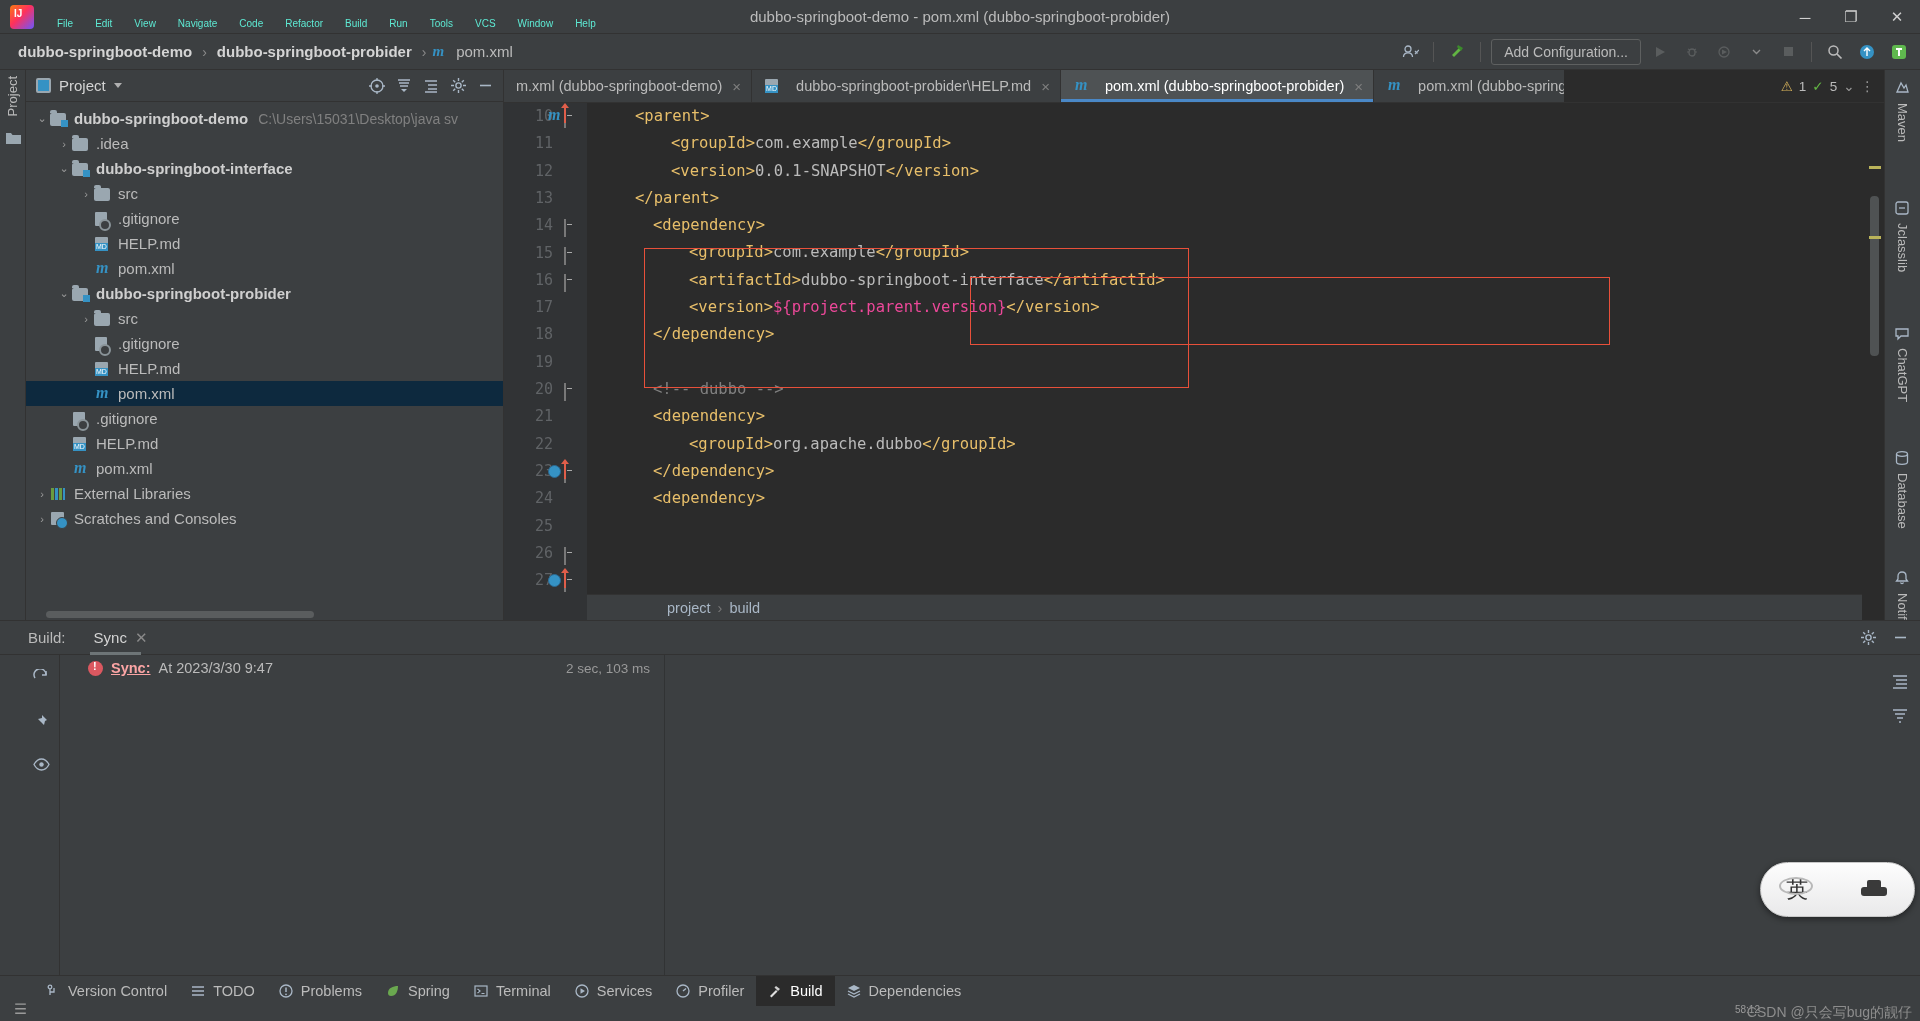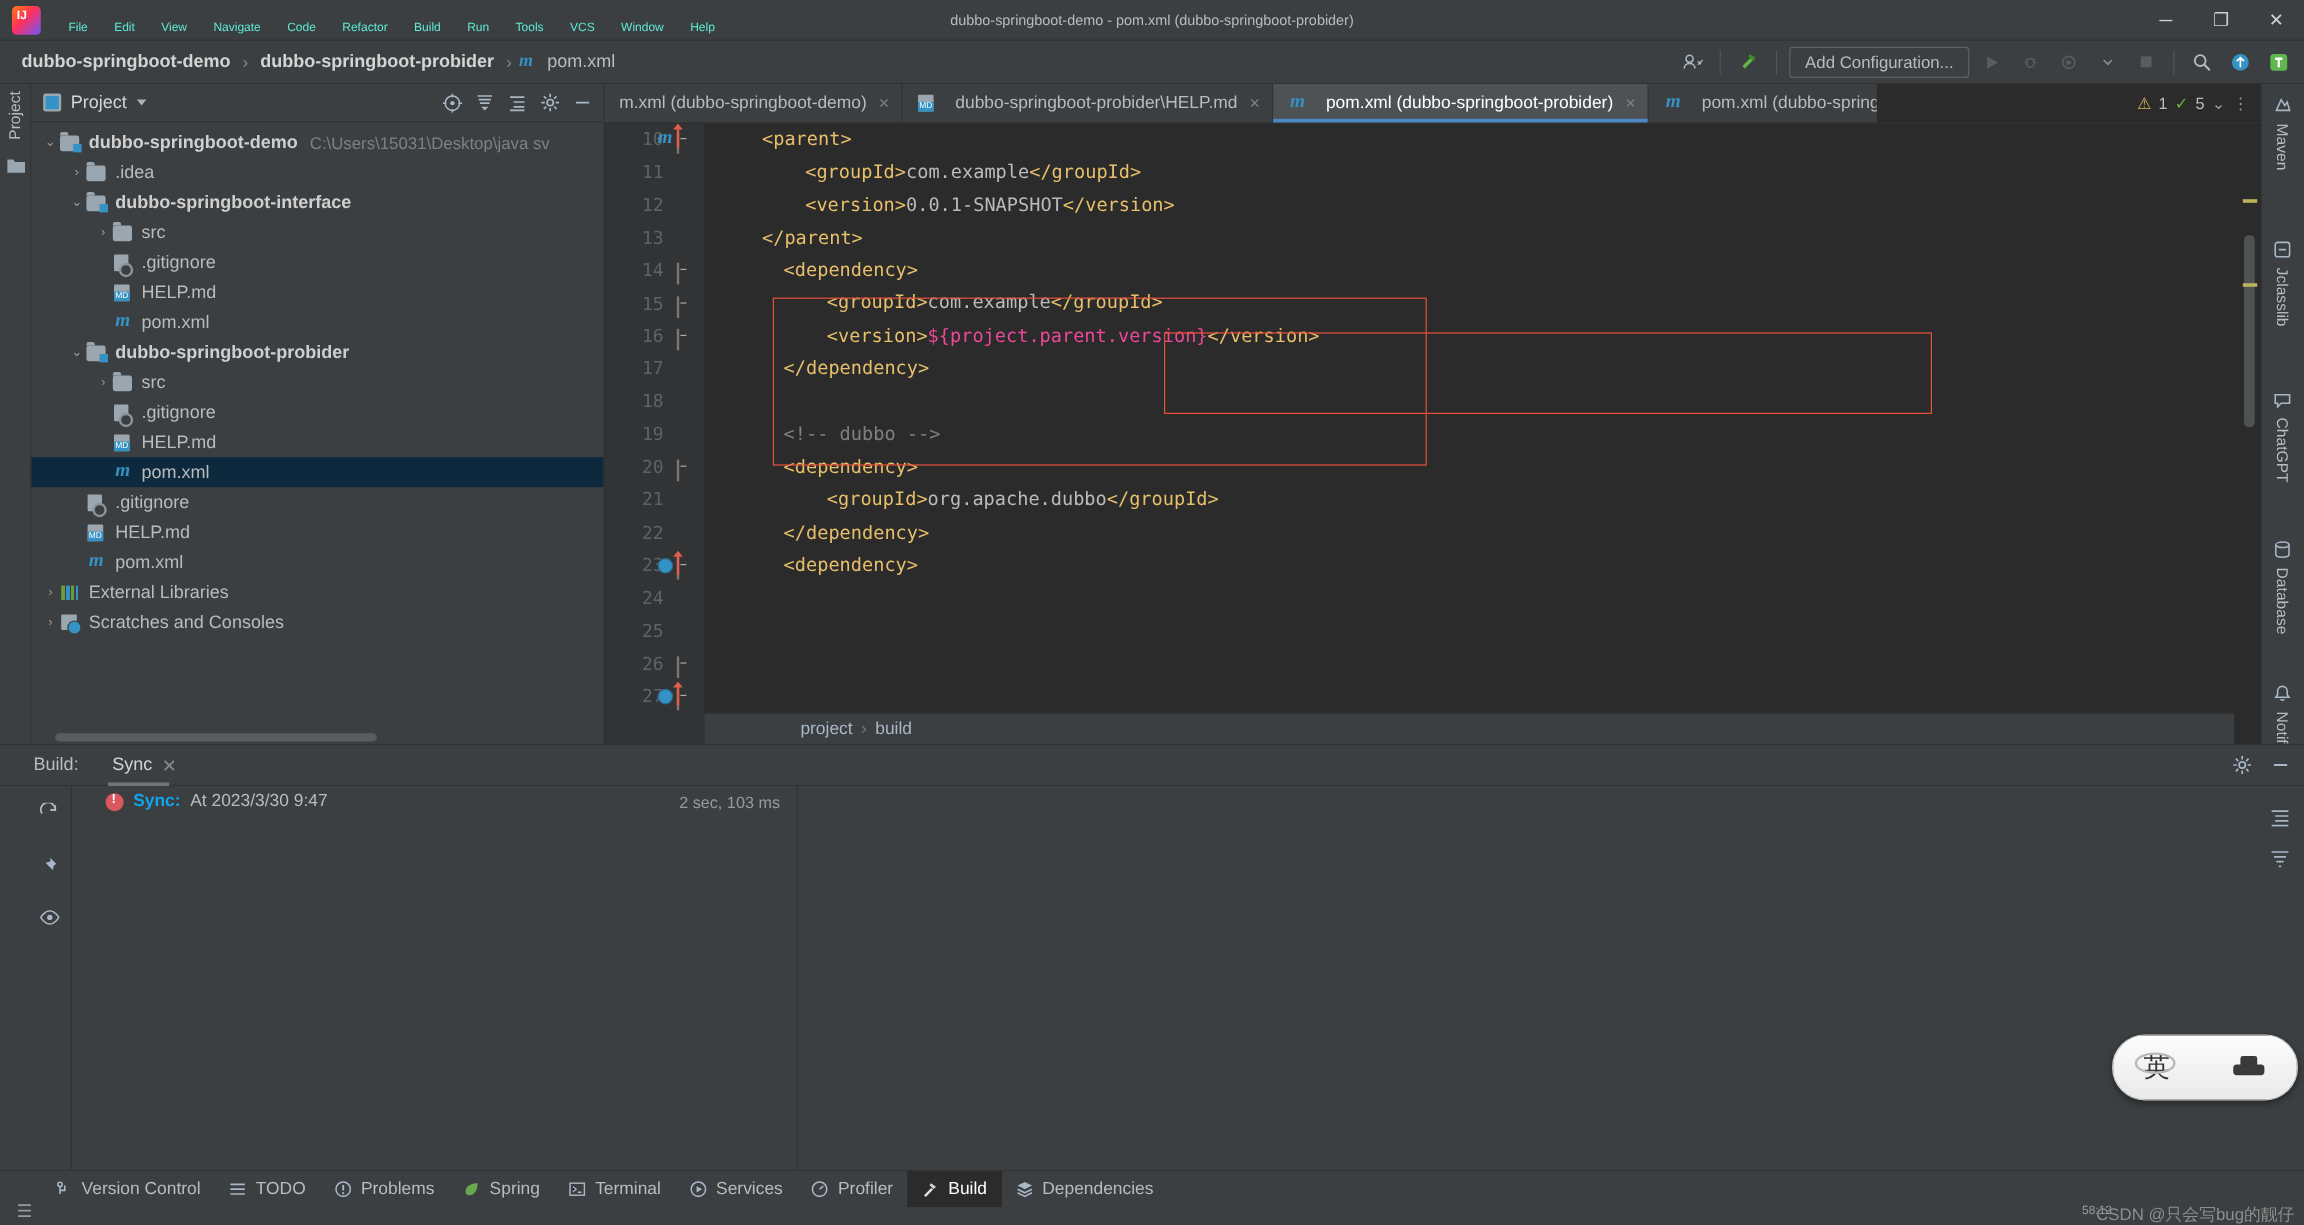--- a/index.html
+++ b/index.html
@@ -14,21 +14,21 @@
   .app { position:relative; width:1920px; height:1021px; background:#3c3f41; }
 
   
   .titlebar { position:absolute; left:0; top:0; width:1920px; height:34px;
     background:#3c3f41; display:flex; align-items:center; border-bottom:1px solid #323232;}
   .ij-logo { width:24px;height:24px; margin-left:10px; margin-right:12px; position:relative;
     border-radius:4px; overflow:hidden; background:linear-gradient(135deg,#f97a12 0%,#fe315d 45%,#6b57ff 100%);}
   .ij-logo::after{content:"IJ"; position:absolute; left:4px; top:3px; font-size:10px; font-weight:bold; color:#fff; font-family:"Liberation Sans",sans-serif;}
   .menubar { display:flex; align-items:center; gap:0px; }
   .menu-item { padding:4px 11px; color:#5eead4; font-size:10px; cursor:default;margin-top:13px; }
-  .win-title { position:absolute; left:0; right:0; text-align:center; font-size:12px; color:#bbbbbb; pointer-events:none;}
+  .win-title { position:absolute; left:0; right:0; text-align:center; font-size:15px; color:#bbbbbb; pointer-events:none;}
   .win-btns { position:absolute; right:0; top:0; height:34px; display:flex; align-items:center; }
   .win-btn { width:46px; height:34px; display:flex; align-items:center; justify-content:center; color:#d0d0d0; font-size:15px;}
 
   
   .navbar { position:absolute; left:0; top:34px; width:1920px; height:36px; background:#3c3f41;
      display:flex; align-items:center; border-bottom:1px solid #323232; }
   .crumbs { display:flex; align-items:center; margin-left:14px; gap:4px; font-size:15px; }
   .crumb { color:#bbbbbb; padding:2px 4px; }
   .crumb.bold { font-weight:bold; color:#d4d4d4; }
   .crumb-sep { color:#8a8a8a; font-size:14px; padding:0 2px;}
@@ -127,21 +127,21 @@
      height:34px; padding:0 4px; position:relative;}
   .sync-tab::after{content:"";position:absolute;left:0;right:10px;bottom:0;height:3px;background:#6e7577;}
   .build-head-right { position:absolute; right:8px; display:flex; gap:8px; align-items:center;}
   .build-body { position:absolute; left:0; top:34px; right:0; bottom:0; display:flex; }
   .build-rail { width:60px; background:#3c3f41; position:relative; border-right:1px solid #323232;}
   .br-ico{ position:absolute; left:30px; width:22px;height:22px; display:flex;align-items:center;justify-content:center; color:#a9b7c6; font-size:16px;}
   .build-tree { width:605px; background:#3c3f41; position:relative; border-right:1px solid #313334;}
   .sync-row { height:26px; display:flex; align-items:center; padding-left:28px; gap:8px; font-size:14.5px;}
   .err-ico { width:15px;height:15px;border-radius:50%;background:#db5860; position:relative; flex:none;}
   .err-ico::after{content:"!";position:absolute;left:5px;top:-1px;color:#fff;font-size:11px;font-weight:bold;font-family:"Liberation Sans",sans-serif;}
-  .sync-bold{font-weight:bold;color:#0ea5e9;}
+  .sync-bold{font-weight:bold;color:#fca5a5;text-decoration:underline;}
   .sync-dur{ position:absolute; right:14px; color:#999; font-size:13.5px;}
   .build-detail { flex:1; background:#3c3f41; }
 
   
   .statusbar { position:absolute; left:0; bottom:0; width:1920px; height:46px; background:#3c3f41; border-top:1px solid #323232;}
   .sb-tabs { display:flex; align-items:center; height:30px; gap:0px; padding-left:34px; }
   .sb-tab { display:flex; align-items:center; gap:7px; padding:5px 12px; font-size:14.5px; color:#bbbbbb; height:30px;}
   .sb-tab.active{background:#2b2b2b; color:#ffffff;}
   .sb-bottom { height:16px; position:relative;}
   .sb-coord{ position:absolute; right:160px; top:-2px; font-size:10px; color:#9a9a9a;}
@@ -556,20 +556,21 @@
             <span class="arrow-up" style="left:60px;top:5px;"></span>
           </div>
         </div>
       <div class="codearea" id="codearea">
           <div class="cline" style="padding-left: 48px;"><span class="tag">&lt;parent&gt;</span></div>
           <div class="cline" style="padding-left: 84px;"><span class="tag">&lt;groupId&gt;</span>com.example<span class="tag">&lt;/groupId&gt;</span></div>
           <div class="cline" style="padding-left: 84px;"><span class="tag">&lt;version&gt;</span>0.0.1-SNAPSHOT<span class="tag">&lt;/version&gt;</span></div>
           <div class="cline" style="padding-left: 48px;"><span class="tag">&lt;/parent&gt;</span></div>
           <div class="cline" style="padding-left: 66px;"><span class="tag">&lt;dependency&gt;</span></div>
           <div class="cline" style="padding-left: 102px;"><span class="tag">&lt;groupId&gt;</span>com.example<span class="tag">&lt;/groupId&gt;</span></div>
+          <div class="cline" style="padding-left: 102px;"><span class="tag">&lt;artifactId&gt;</span>dubbo-springboot-interface<span class="tag">&lt;/artifactId&gt;</span></div>
           <div class="cline" style="padding-left: 102px;"><span class="tag">&lt;version&gt;</span><span class="prop">${project.parent.version}</span><span class="tag">&lt;/version&gt;</span></div>
           <div class="cline" style="padding-left: 66px;"><span class="tag">&lt;/dependency&gt;</span></div>
           <div class="cline" style="padding-left: 12px;"></div>
           <div class="cline" style="padding-left: 66px;"><span class="com">&lt;!-- dubbo --&gt;</span></div>
           <div class="cline" style="padding-left: 66px;"><span class="tag">&lt;dependency&gt;</span></div>
           <div class="cline" style="padding-left: 102px;"><span class="tag">&lt;groupId&gt;</span>org.apache.dubbo<span class="tag">&lt;/groupId&gt;</span></div>
           <div class="cline" style="padding-left: 66px;"><span class="tag">&lt;/dependency&gt;</span></div>
           <div class="cline" style="padding-left: 66px;"><span class="tag">&lt;dependency&gt;</span></div>
         </div>
       <div class="redbox" style="left:140px; top:145px; width:545px; height:140px;"></div>

